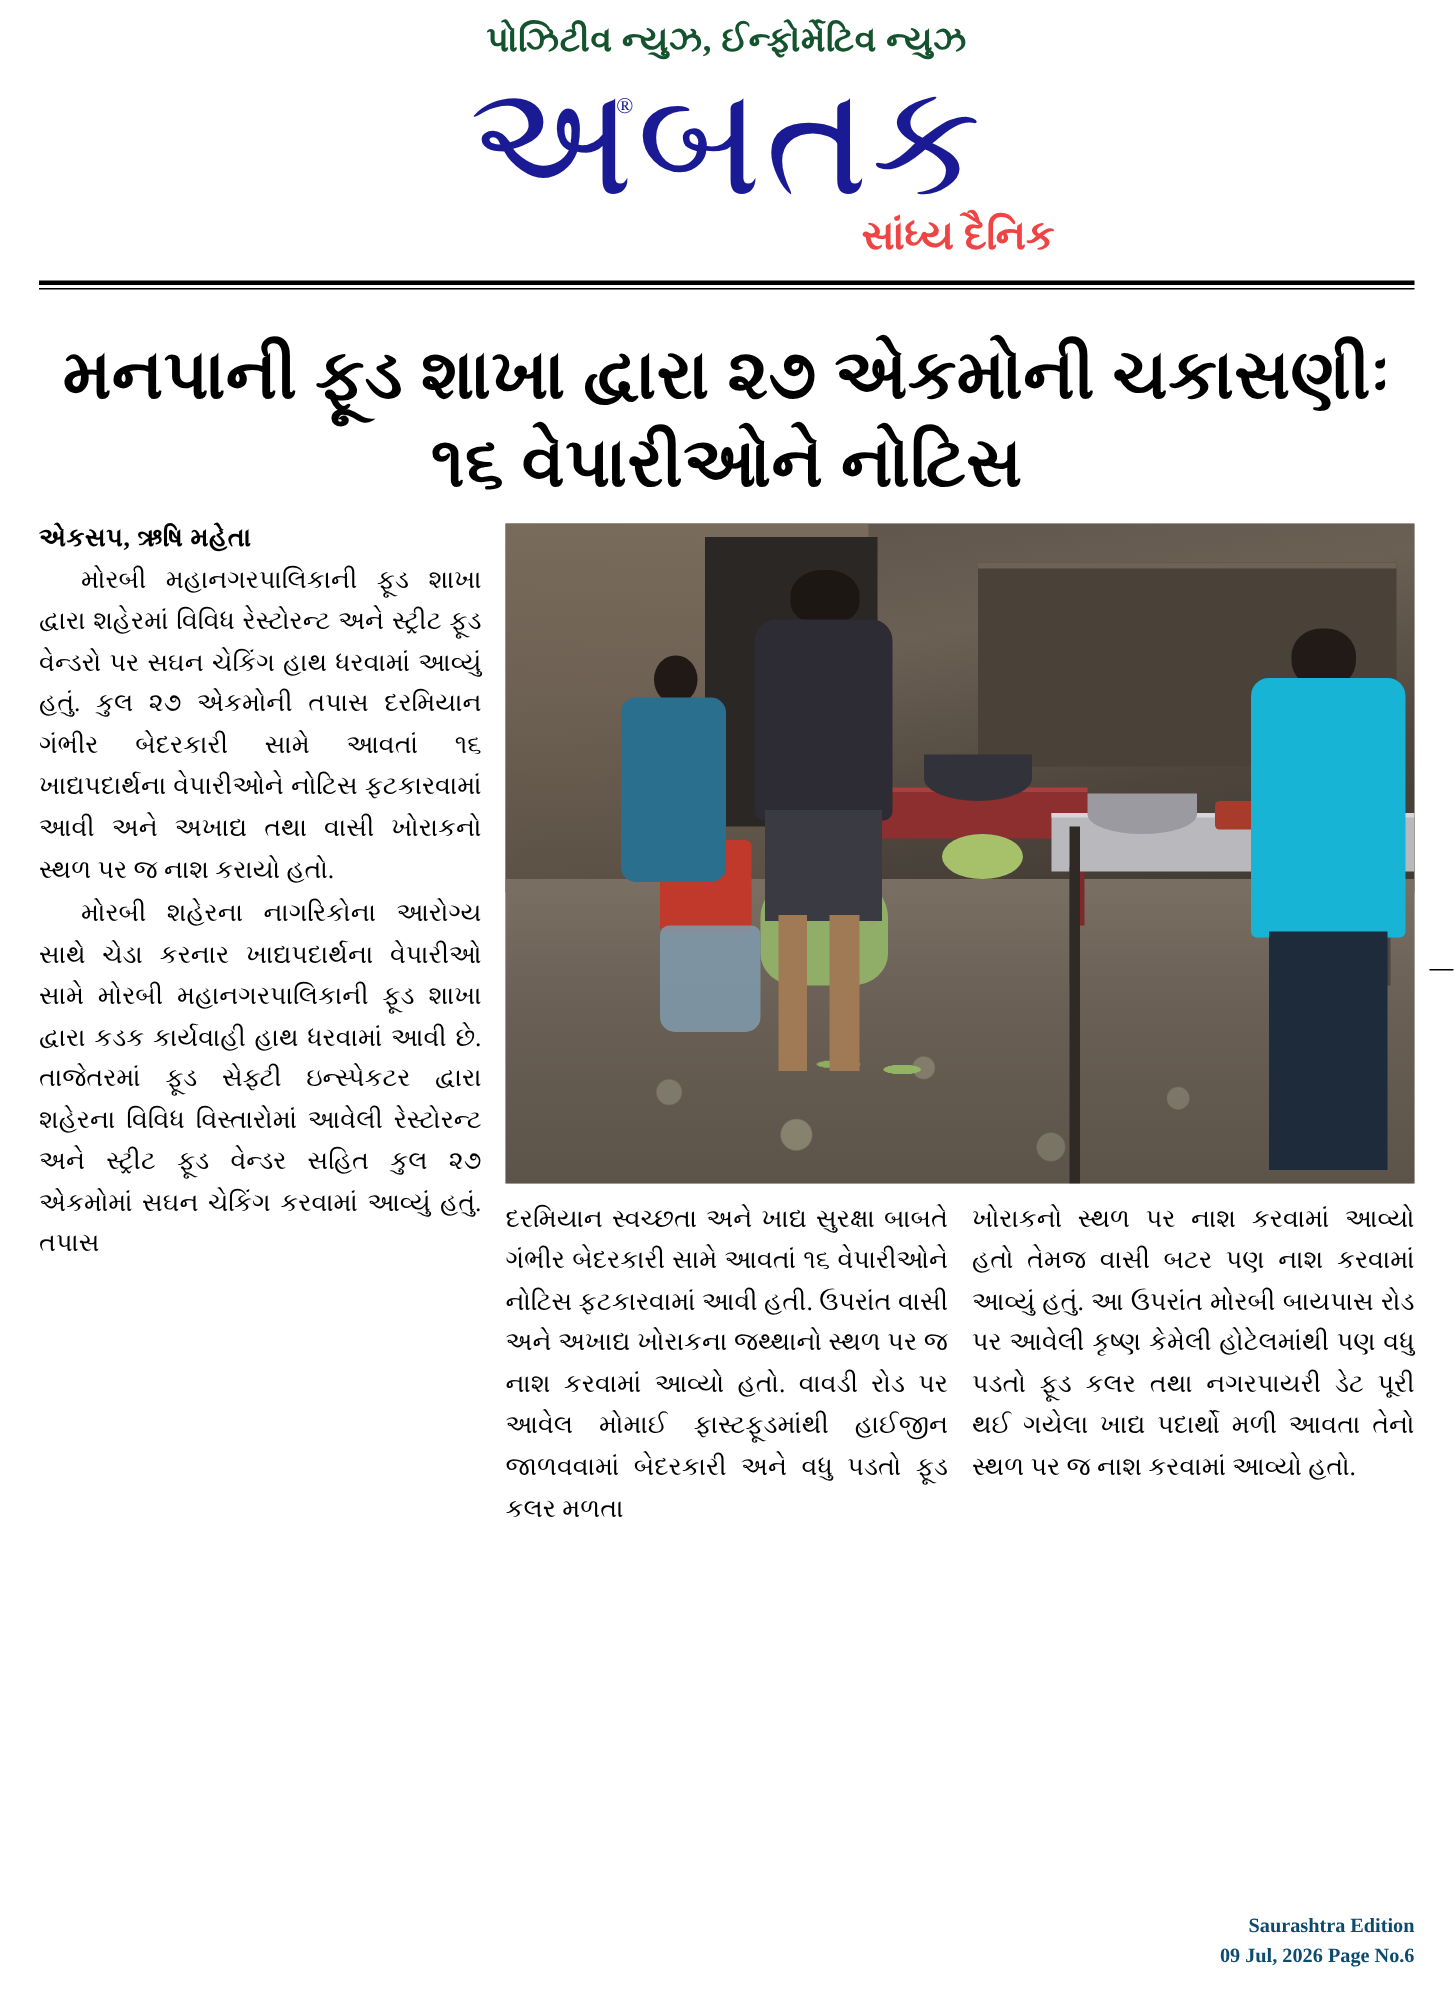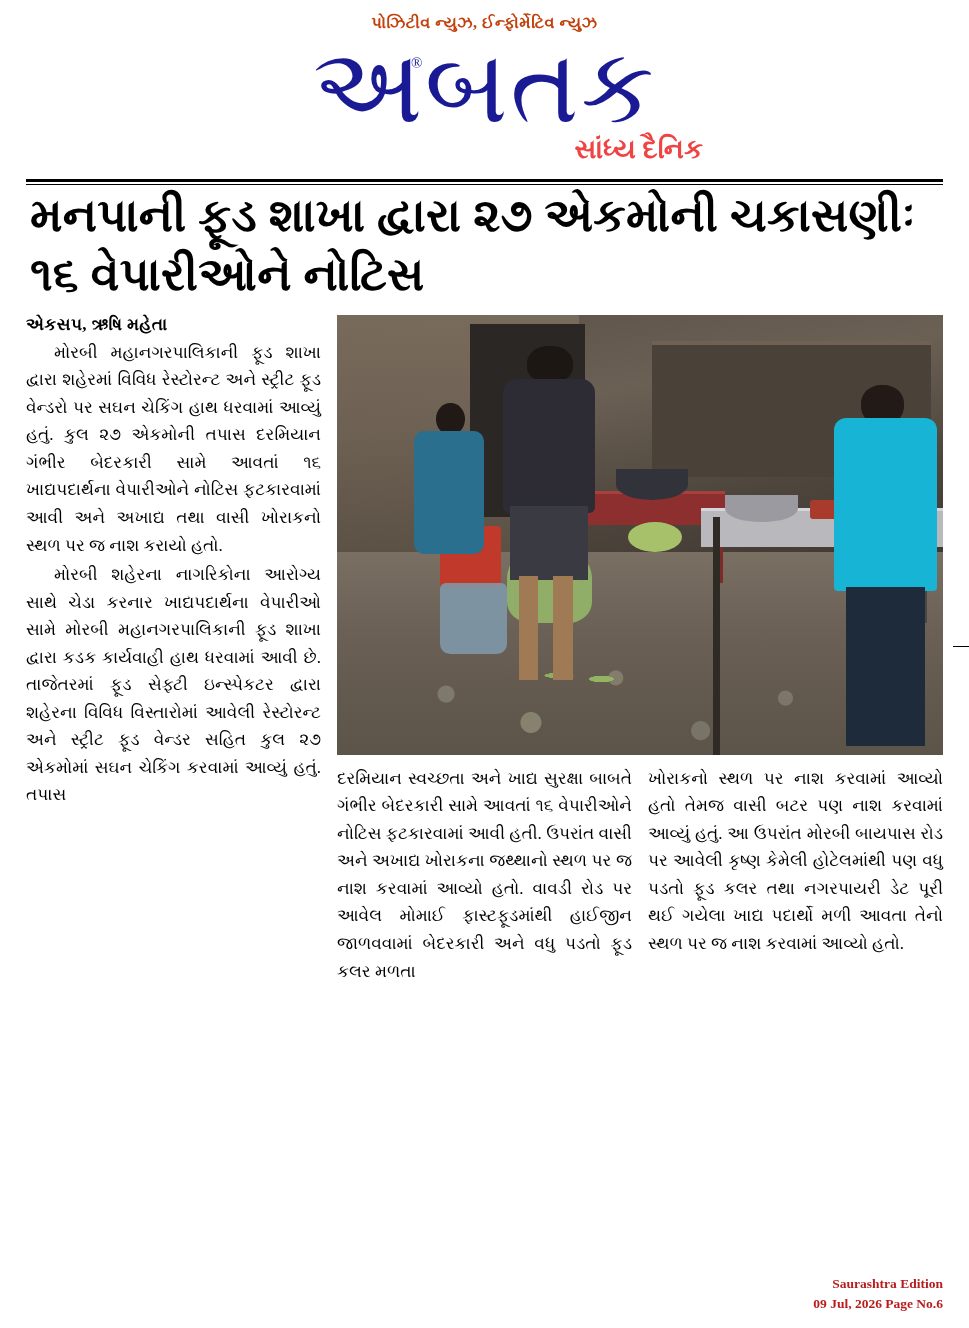--- a/index.html
+++ b/index.html
@@ -25,23 +25,23 @@
 
   
   .masthead {
     text-align: center;
     padding-top: 14px;
     position: relative;
   }
   .masthead-tagline {
     font-family: "Liberation Serif", serif;
     font-weight: bold;
-    font-size: 16px;
+    font-size: 23px;
     letter-spacing: 0.5px;
-    color: #c2410c;
+    color: #14532d;
     margin-bottom: 2px;
   }
   .masthead-title {
     font-family: "Liberation Serif", serif;
     font-weight: normal;
     font-size: 104px;
     line-height: 1.02;
     color: #1a1a95;
     letter-spacing: 2px;
     position: relative;
@@ -72,21 +72,22 @@
     border-top: 1px solid #000;
     margin: 2px 0 0 0;
   }
 
   
   .headline {
     font-family: "Liberation Serif", serif;
     font-weight: bold;
     font-size: 46px;
     line-height: 1.28;
-    margin: 2px 4px 10px 4px;
+    text-align: center;
+    margin: 28px 4px 10px 4px;
     letter-spacing: 0.3px;
   }
 
   
   .content {
     display: flex;
     gap: 16px;
     margin-top: 6px;
   }
   .col {
@@ -236,21 +237,21 @@
   
   .footer {
     position: absolute;
     right: 26px;
     bottom: 14px;
     text-align: right;
     font-family: "Liberation Serif", serif;
     font-size: 13.5px;
     font-weight: bold;
     line-height: 1.5;
-    color: #b91c1c;
+    color: #0c4a6e;
   }
   .side-tick {
     position: absolute;
     right: 0;
     top: 646px;
     width: 16px;
     border-top: 1px solid #000;
   }
 </style>
 </head>

